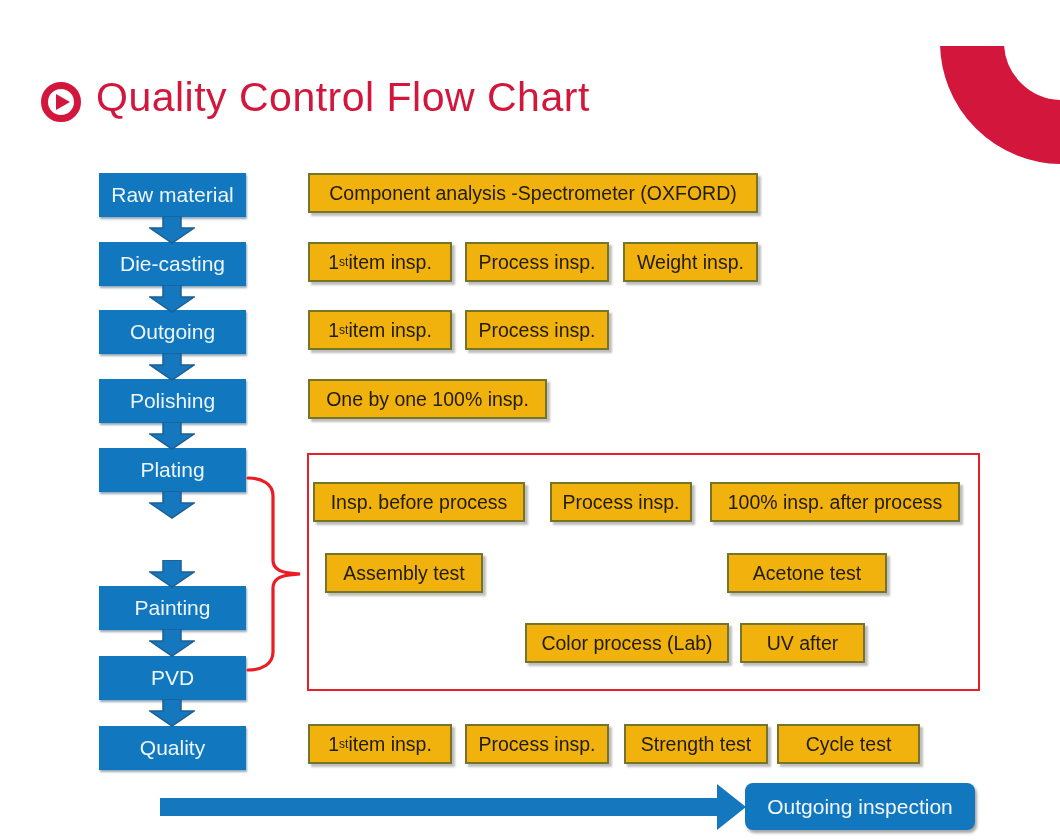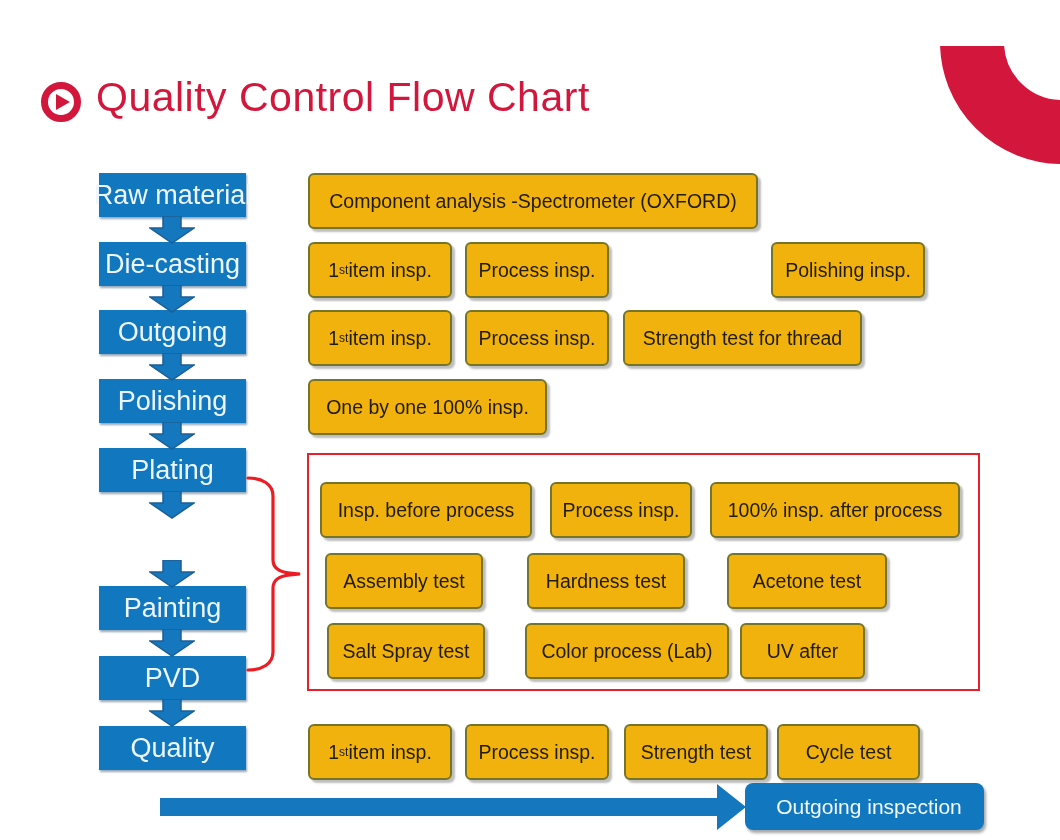--- a/index.html
+++ b/index.html
@@ -21,49 +21,49 @@
   .page-title{
     position:absolute;left:96px;top:28px;
     font-size:41px;color:#D2163C;font-weight:500;letter-spacing:.5px;
     white-space:nowrap;
   }
 
   
   .pbox{
     position:absolute;width:147px;height:44px;background:#1177BE;
     color:#EDF6FF;display:flex;align-items:center;justify-content:center;
-    font-size:27px;white-space:nowrap;
+    font-size:21px;white-space:nowrap;
     box-shadow:1px 2px 2px rgba(20,60,100,.45);
   }
   .darr{position:absolute;left:149px;width:46px;height:28px;}
 
   
   .ybox{
-    position:absolute;height:56px;background:#F1B20D;
-    border:2px solid #75752a;border-radius:6px;box-sizing:border-box;
+    position:absolute;height:40px;background:#F1B20D;
+    border:2px solid #75752a;border-radius:0;box-sizing:border-box;
     display:flex;align-items:center;justify-content:center;
     font-size:19.5px;color:#201c06;white-space:nowrap;
     box-shadow:3px 3px 2px rgba(110,110,110,.45);
   }
   .ybox sup{font-size:12px;line-height:0;}
 
   
   .group-outline{
     position:absolute;left:307px;top:407px;width:673px;height:238px;
     border:2px solid #E8202C;box-sizing:border-box;background:transparent;
   }
   .group-brace{position:absolute;left:240px;top:424px;width:66px;height:208px;}
 
   
   .out-arrow{position:absolute;left:160px;top:737px;width:590px;height:48px;}
   .outgoing-box{
     position:absolute;left:745px;top:737px;width:230px;height:47px;
     background:#1177BE;border-radius:8px;color:#F2F8FF;
     display:flex;align-items:center;justify-content:center;font-size:21px;
-    box-shadow:2px 3px 3px rgba(0,0,0,.35);white-space:nowrap;padding-left:9px;
+    box-shadow:2px 3px 3px rgba(0,0,0,.35);white-space:nowrap;
   }
 
   .footer-bar{position:absolute;left:0;top:808px;width:1060px;height:32px;background:#EDEDED;}
 </style>
 </head>
 <body>
 
 <div class="stage">
 
   <div class="corner-ring"></div>
@@ -109,46 +109,43 @@
     </svg>
 
   <div class="ybox" style="left:308px;top:127px;width:450px">Component analysis -Spectrometer (OXFORD)</div>
 
   <div class="ybox" style="left:308px;top:196px;width:144px">
       <span>1</span>
       <sup>st</sup>
       <span> item insp.</span>
     </div>
   <div class="ybox" style="left:465px;top:196px;width:144px">Process insp.</div>
-  <div class="ybox" style="left:771px;top:196px;width:154px">Polishing insp.</div>
+  <div class="ybox" style="left:623px;top:196px;width:135px">Weight insp.</div>
 
   <div class="ybox" style="left:308px;top:264px;width:144px">
       <span>1</span>
       <sup>st</sup>
       <span> item insp.</span>
     </div>
   <div class="ybox" style="left:465px;top:264px;width:144px">Process insp.</div>
-  <div class="ybox" style="left:623px;top:264px;width:239px">Strength test for thread</div>
 
   <div class="ybox" style="left:308px;top:333px;width:239px">One by one 100% insp.</div>
 
   <svg class="group-brace" viewBox="0 0 66 208">
     <path d="M8,8 C22,8 33,14 33,26 L33,90 C33,98 39,102 50,103 L60,104 L50,105 C39,106 33,110 33,118 L33,182 C33,194 22,200 8,200" fill="none" stroke="#EC1C24" stroke-width="3.2" stroke-linecap="round"></path>
   </svg>
   <div class="group-outline"></div>
 
-  <div class="ybox" style="left:320px;top:436px;width:212px">Insp. before process</div>
+  <div class="ybox" style="left:313px;top:436px;width:212px">Insp. before process</div>
   <div class="ybox" style="left:550px;top:436px;width:142px">Process insp.</div>
   <div class="ybox" style="left:710px;top:436px;width:250px">100% insp. after process</div>
 
   <div class="ybox" style="left:325px;top:507px;width:158px">Assembly test</div>
-  <div class="ybox" style="left:527px;top:507px;width:158px">Hardness test</div>
   <div class="ybox" style="left:727px;top:507px;width:160px">Acetone test</div>
 
-  <div class="ybox" style="left:327px;top:577px;width:158px">Salt Spray test</div>
   <div class="ybox" style="left:525px;top:577px;width:204px">Color process (Lab)</div>
   <div class="ybox" style="left:740px;top:577px;width:125px">UV after</div>
 
   <div class="ybox" style="left:308px;top:678px;width:144px">
       <span>1</span>
       <sup>st</sup>
       <span> item insp.</span>
     </div>
   <div class="ybox" style="left:465px;top:678px;width:144px">Process insp.</div>
   <div class="ybox" style="left:624px;top:678px;width:144px">Strength test</div>

